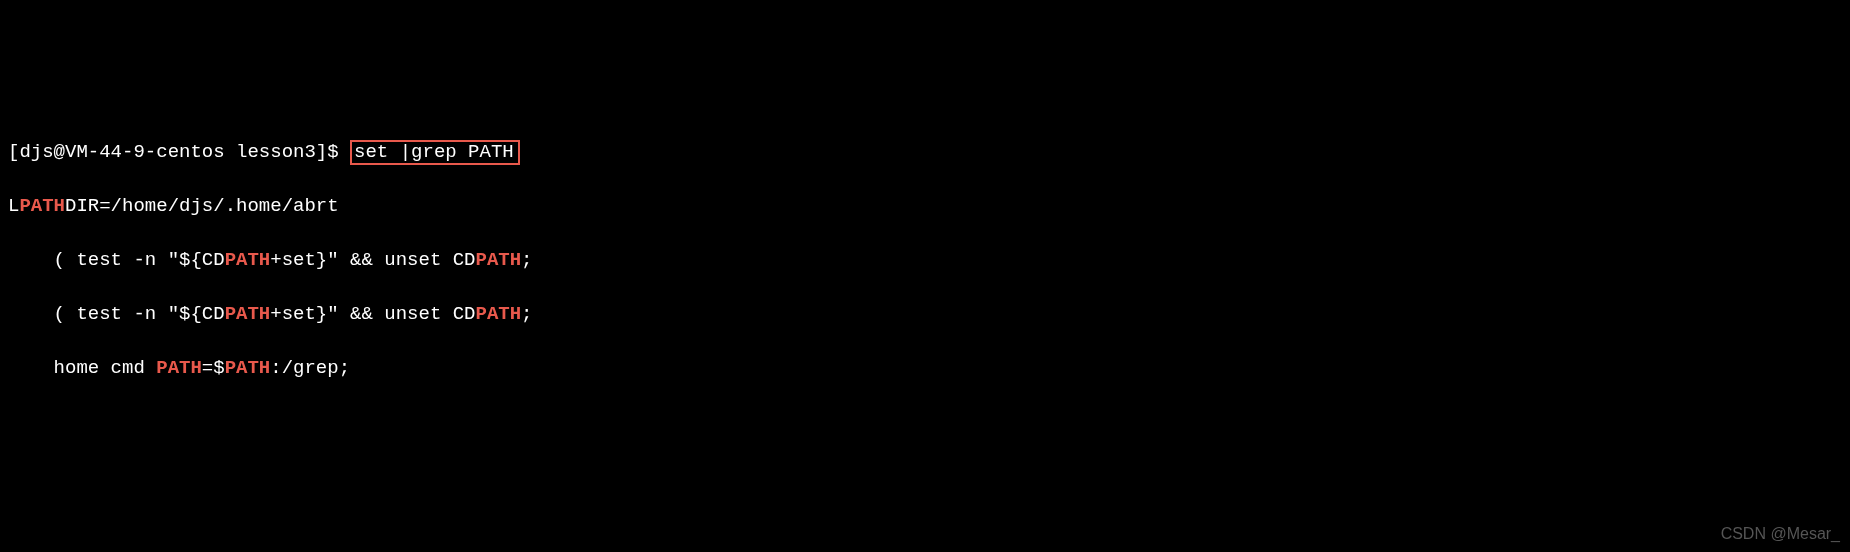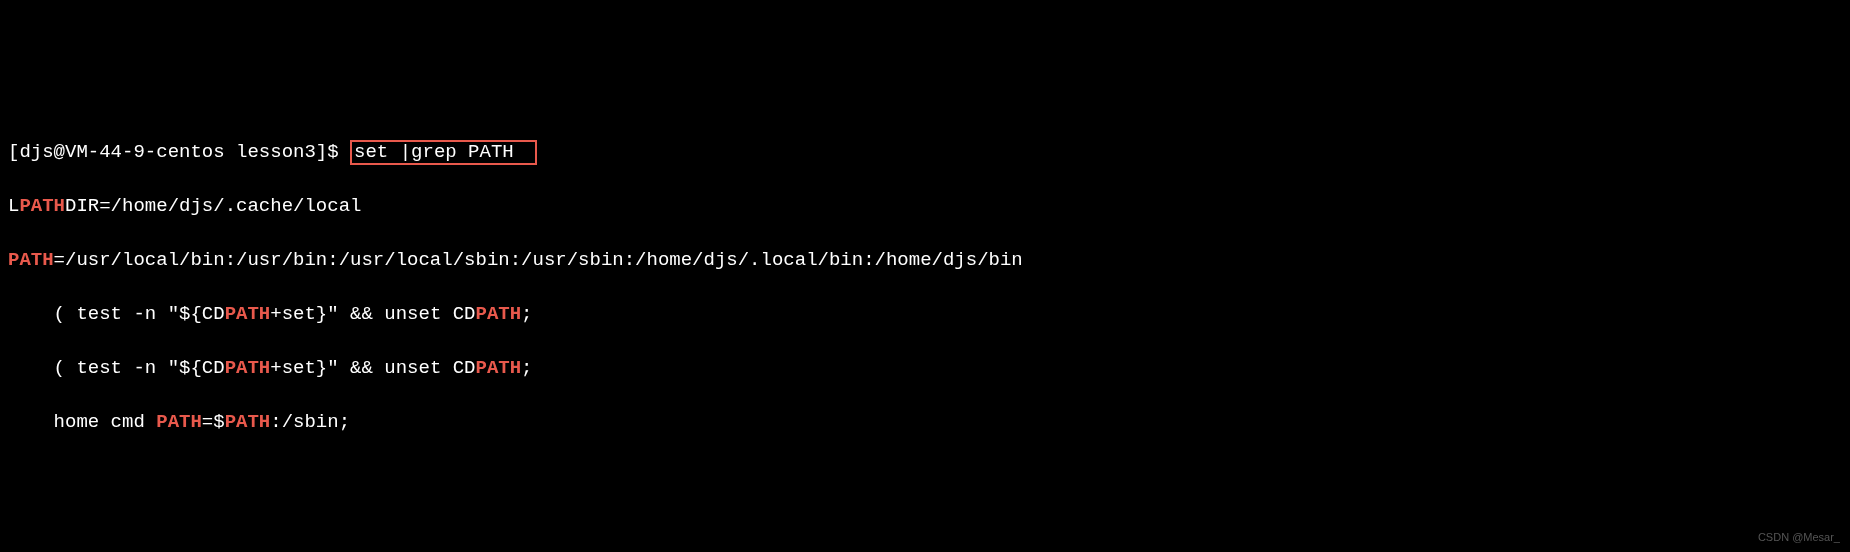--- a/index.html
+++ b/index.html
@@ -14,46 +14,45 @@
     height: 552px;
     box-sizing: border-box;
     overflow: hidden;
     position: relative;
     white-space: pre;
   }
   .line { display: block; }
   .hl { color: #e8594c; font-weight: bold; }
   .boxed {
     border: 2px solid #e8594c;
-    padding: 0 21px 0 2px;
+    padding: 0 4px 0 2px;
     display: inline-block;
     line-height: 1.1;
   }
   .watermark {
     position: absolute;
     right: 10px;
     bottom: 6px;
-    font-size: 11px;
+    font-size: 16px;
     color: #555;
     font-family: Arial, sans-serif;
     white-space: nowrap;
   }
 </style>
 </head>
 <body>
 
 
 
 <div>
 <span class="line"><span>[djs@VM-44-9-centos lesson3]$ </span><span class="boxed"><span>set |grep </span><span>PATH</span></span></span>
-<span class="line"><span>L</span><span class="hl">PATH</span><span>DIR=/home/djs/.cache/local</span></span>
-<span class="line"><span class="hl">PATH</span><span>=/usr/local/bin:/usr/bin:/usr/local/sbin:/usr/sbin:/home/djs/.local/bin:/home/djs/bin</span></span>
+<span class="line"><span>L</span><span class="hl">PATH</span><span>DIR=/home/djs/.home/abrt</span></span>
 <span class="line"><span>    ( test -n "${CD</span><span class="hl">PATH</span><span>+set}" &amp;&amp; unset CD</span><span class="hl">PATH</span><span>;</span></span>
 <span class="line"><span>    ( test -n "${CD</span><span class="hl">PATH</span><span>+set}" &amp;&amp; unset CD</span><span class="hl">PATH</span><span>;</span></span>
-<span class="line"><span>    home cmd </span><span class="hl">PATH</span><span>=$</span><span class="hl">PATH</span><span>:/sbin;</span></span>
+<span class="line"><span>    home cmd </span><span class="hl">PATH</span><span>=$</span><span class="hl">PATH</span><span>:/grep;</span></span>
 
 
 
 
 
 
 
 
 
 </div>

